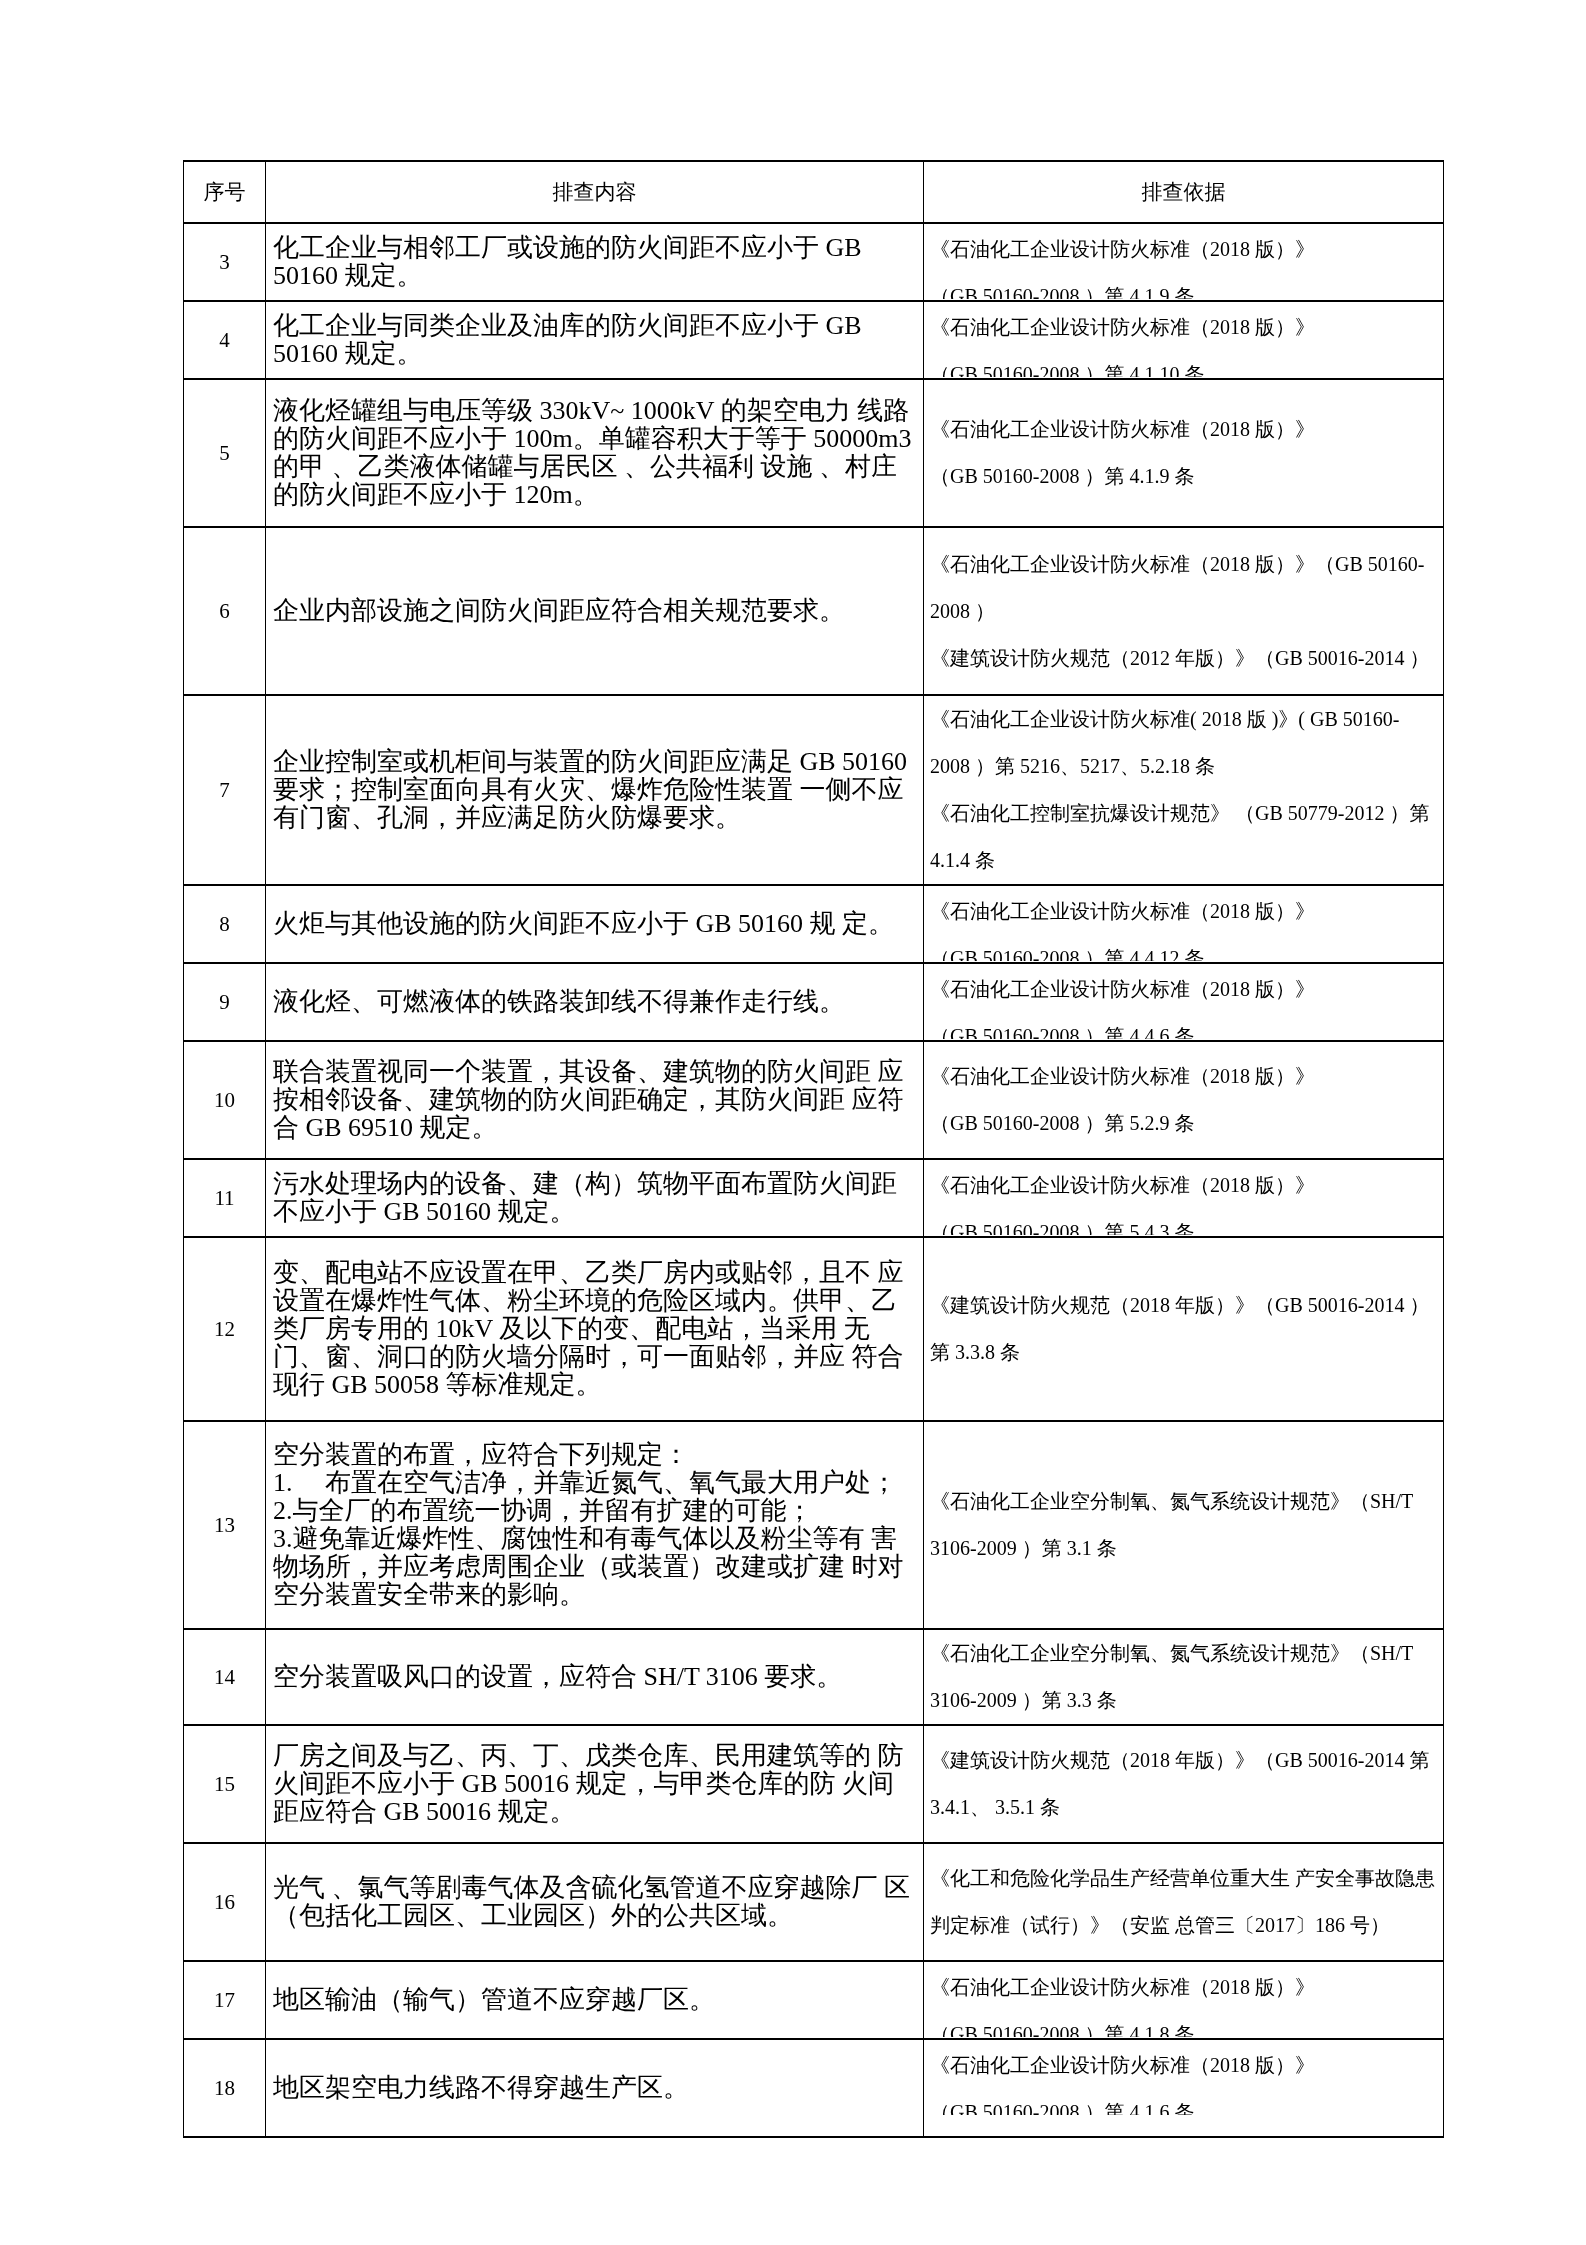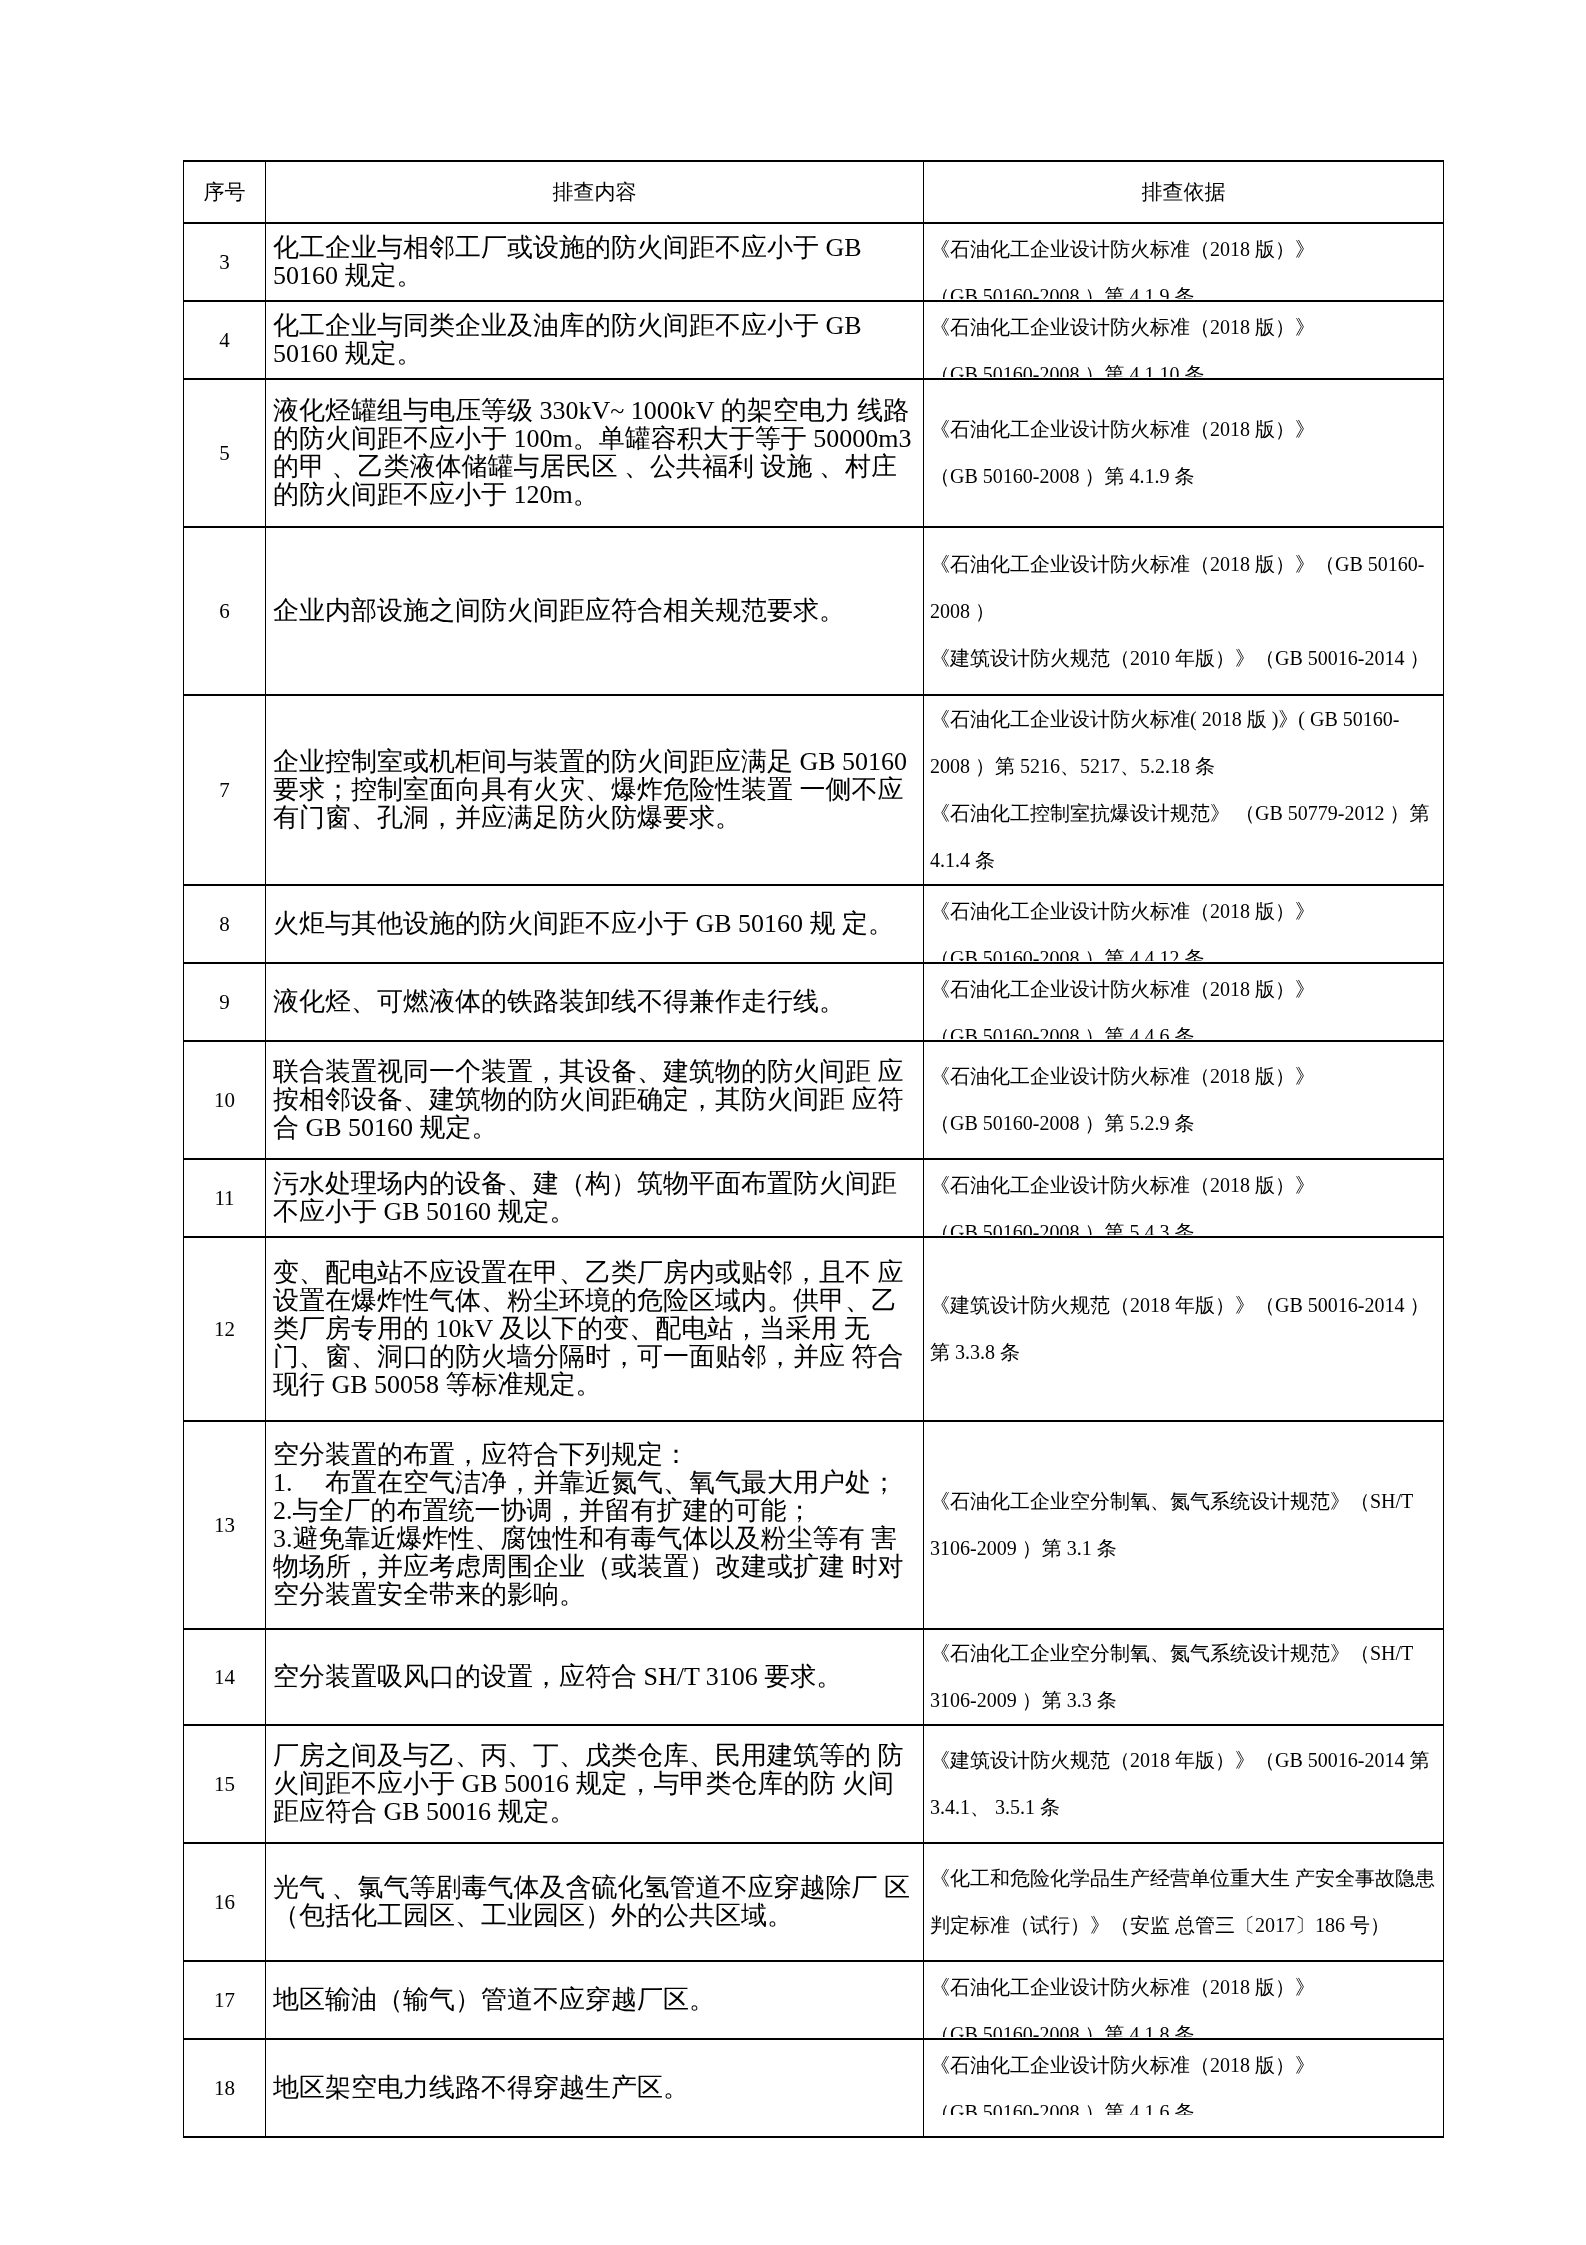--- a/index.html
+++ b/index.html
@@ -103,21 +103,21 @@
           </td>
       </tr>
       <tr style="height:168px">
         <td class="no-cell">6</td>
         <td class="content-cell">
             <div class="ctext">企业内部设施之间防火间距应符合相关规范要求。</div>
           </td>
         <td class="basis-cell">
             <div class="bbox">
               <div class="bpara">《石油化工企业设计防火标准（2018 版）》（GB 50160-2008 ）</div>
-              <div class="bpara">《建筑设计防火规范（2010 年版）》（GB 50016-2014 ）</div>
+              <div class="bpara">《建筑设计防火规范（2012 年版）》（GB 50016-2014 ）</div>
             </div>
           </td>
       </tr>
       <tr style="height:180px">
         <td class="no-cell">7</td>
         <td class="content-cell">
             <div class="ctext">企业控制室或机柜间与装置的防火间距应满足 GB 50160 要求；控制室面向具有火灾、爆炸危险性装置 一侧不应有门窗、孔洞，并应满足防火防爆要求。</div>
           </td>
         <td class="basis-cell">
             <div class="bbox">
@@ -146,21 +146,21 @@
         <td class="basis-cell">
             <div class="bbox">
               <div class="bpara">《石油化工企业设计防火标准（2018 版）》</div>
               <div class="bpara">（GB 50160-2008 ）第 4.4.6 条</div>
             </div>
           </td>
       </tr>
       <tr style="height:118px">
         <td class="no-cell">10</td>
         <td class="content-cell">
-            <div class="ctext">联合装置视同一个装置，其设备、建筑物的防火间距 应按相邻设备、建筑物的防火间距确定，其防火间距 应符合 GB 50160 规定。</div>
+            <div class="ctext">联合装置视同一个装置，其设备、建筑物的防火间距 应按相邻设备、建筑物的防火间距确定，其防火间距 应符合 GB 69510 规定。</div>
           </td>
         <td class="basis-cell">
             <div class="bbox">
               <div class="bpara">《石油化工企业设计防火标准（2018 版）》</div>
               <div class="bpara">（GB 50160-2008 ）第 5.2.9 条</div>
             </div>
           </td>
       </tr>
       <tr class="clip" style="height:78px">
         <td class="no-cell">11</td>

